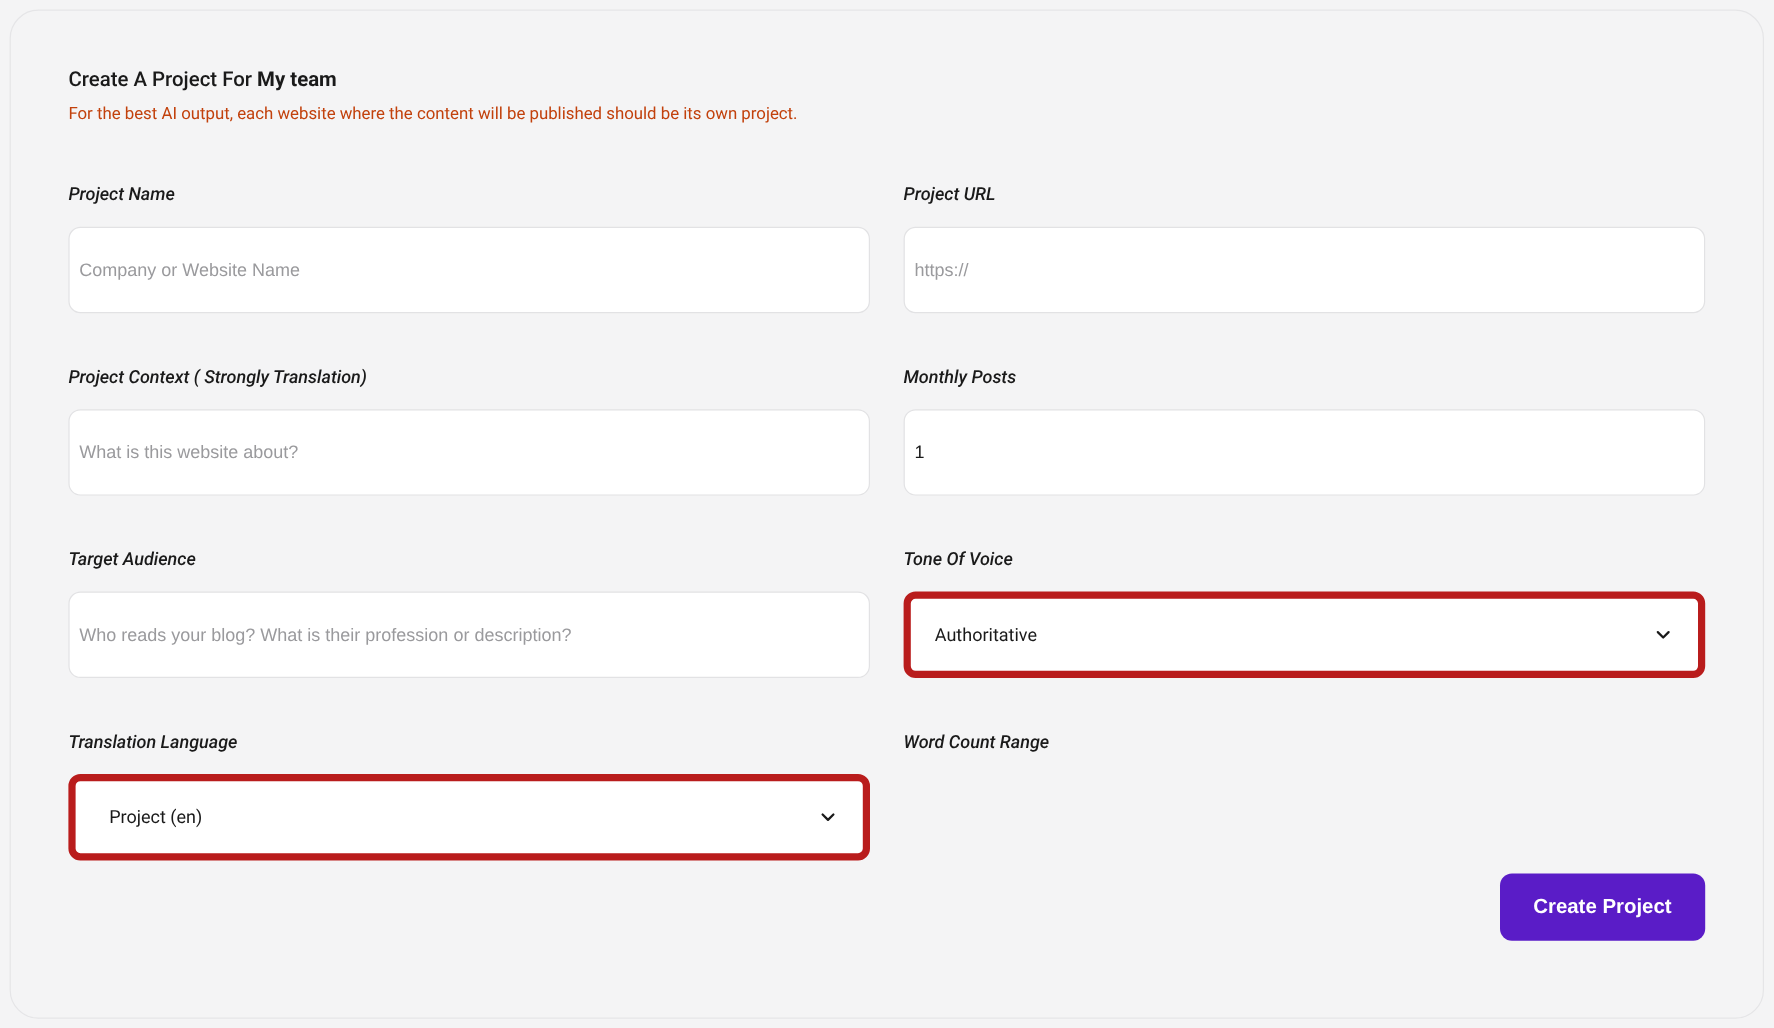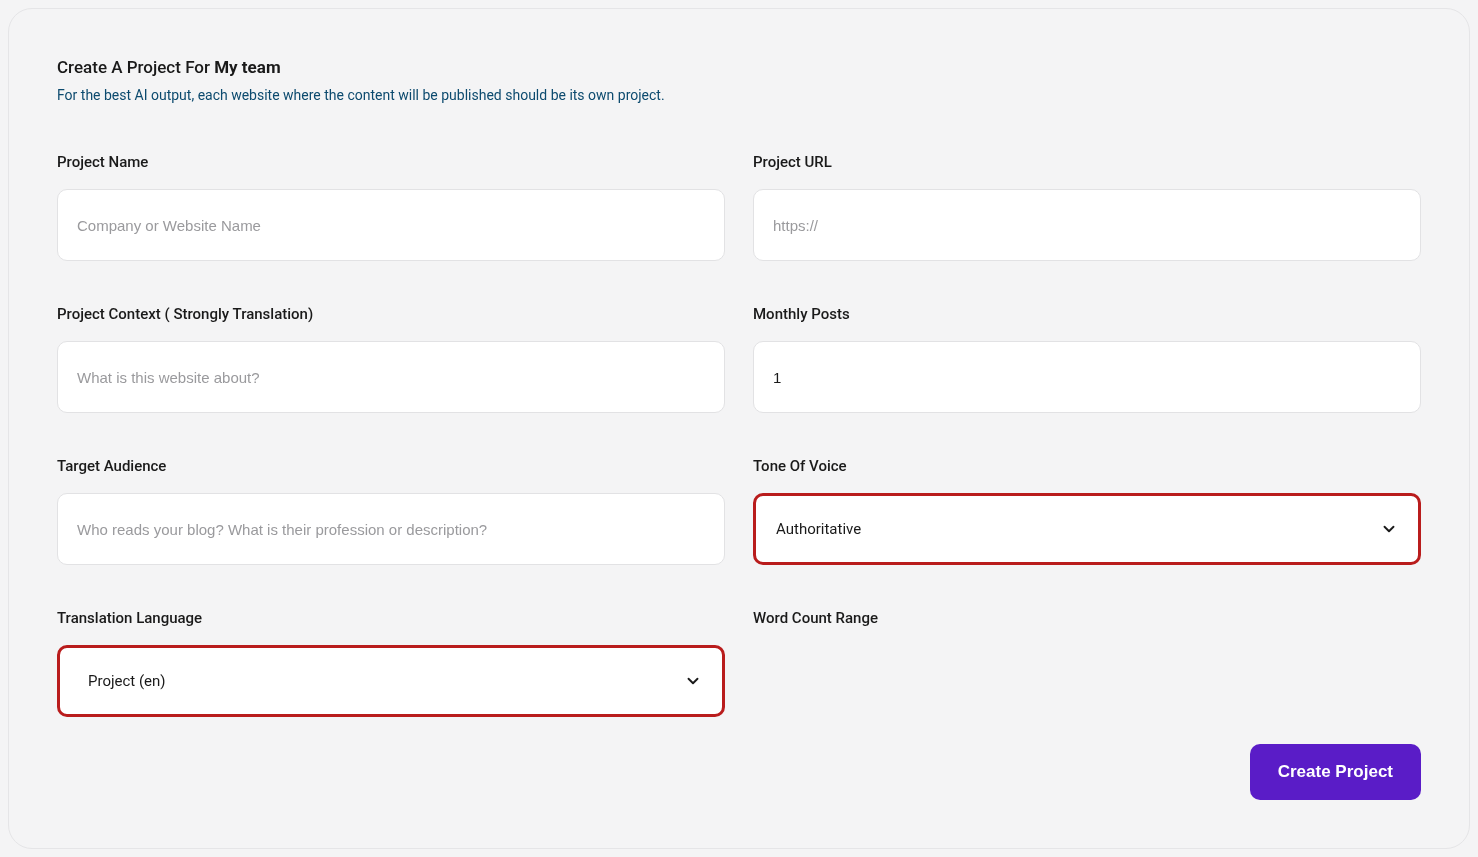--- a/index.html
+++ b/index.html
@@ -26,79 +26,80 @@
       font-size: 17px;
       font-weight: 500;
       color: #1a1a1a;
       margin-bottom: 10px;
     }
     .page-title .bold {
       font-weight: 700;
     }
     .page-subtitle {
       font-size: 14px;
-      color: #0c4a6e;
+      color: #c2410c;
       margin-bottom: 50px;
     }
     .form-grid {
       display: grid;
       grid-template-columns: 1fr 1fr;
       column-gap: 28px;
       row-gap: 44px;
     }
     .field-label {
       font-size: 15px;
       font-weight: 500;
       color: #1a1a1a;
       margin-bottom: 18px;
       display: block;
+      font-style: italic;
     }
     .field-input, .field-select {
       width: 100%;
       height: 72px;
-      padding: 0 19px;
+      padding: 0 8px;
       font-size: 15px;
       color: #1a1a1a;
       background: #ffffff;
       border: 1px solid #e2e2e4;
       border-radius: 10px;
       outline: none;
     }
     .field-input::placeholder {
       color: #9a9a9d;
     }
     .select-wrapper {
       position: relative;
     }
     .select-display {
       width: 100%;
       height: 72px;
       padding: 0 20px 0 28px;
       font-size: 15px;
       color: #1a1a1a;
       background: #ffffff;
-      border: 3px solid #b91c1c;
+      border: 6px solid #b91c1c;
       border-radius: 10px;
       display: flex;
       align-items: center;
       justify-content: space-between;
       cursor: pointer;
     }
     .select-display.left20 {
       padding-left: 20px;
     }
     .chevron-down {
       width: 18px;
       height: 18px;
       flex-shrink: 0;
     }
     .footer-actions {
       position: absolute;
       right: 48px;
-      bottom: 48px;
+      bottom: 64px;
     }
     .create-btn {
       background: #5a1cc7;
       color: #ffffff;
       font-size: 17px;
       font-weight: 600;
       border: none;
       border-radius: 10px;
       padding: 18px 28px;
       cursor: pointer;

